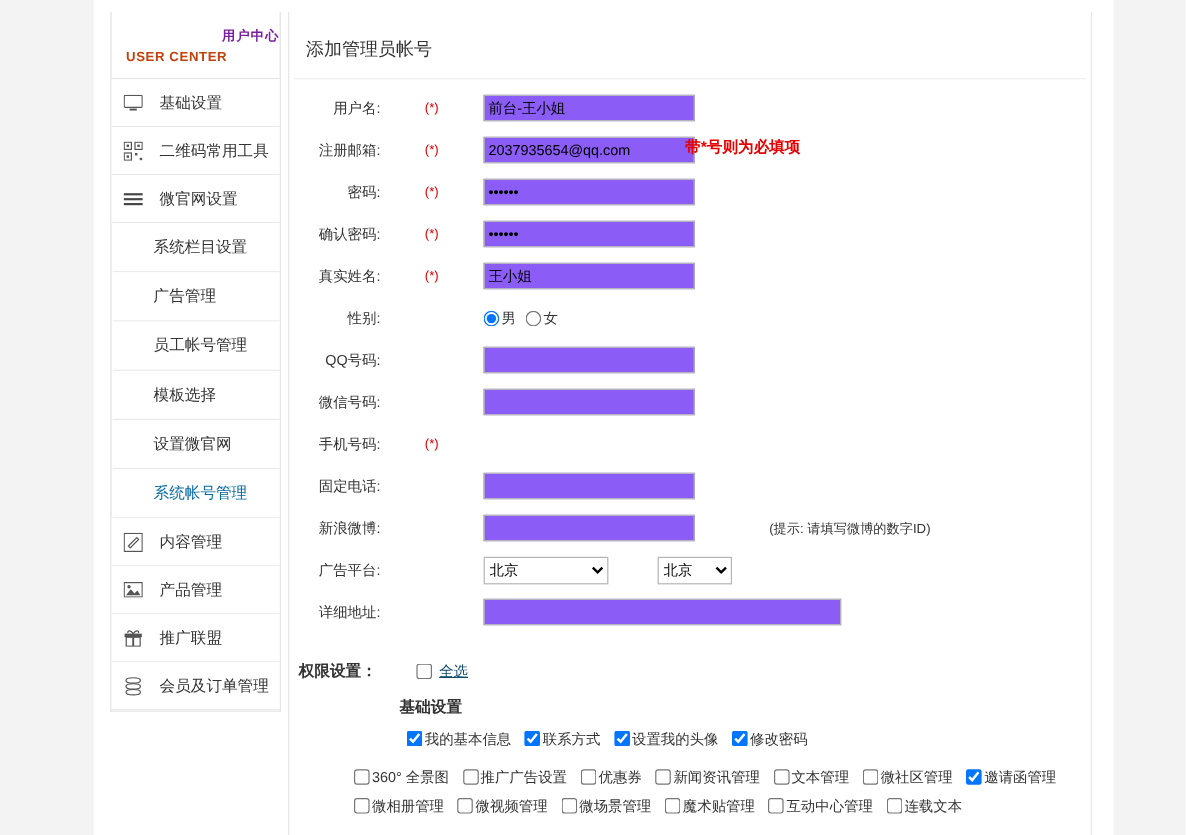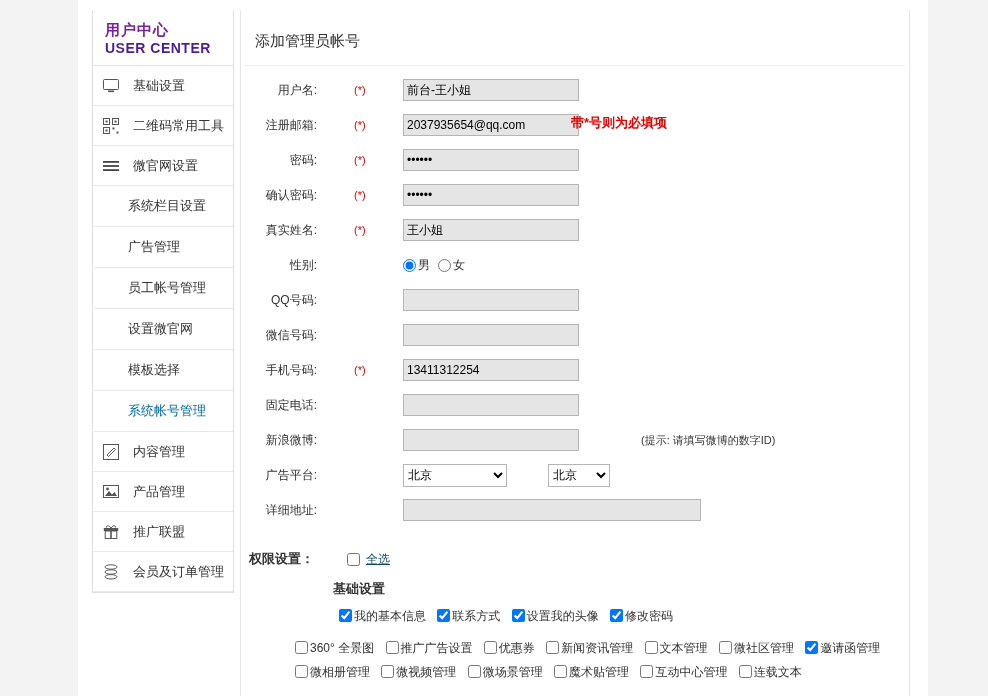--- a/index.html
+++ b/index.html
@@ -37,30 +37,31 @@
     width: 140px;
     background: #fff;
     border: 1px solid #e0e0e0;
     border-top: none;
   }
   .sidebar-header {
     padding: 10px 0 8px 12px;
     border-bottom: 1px solid #e3e3e3;
   }
   .sidebar-header .cn {
-    font-size: 15px;
+    font-size: 11px;
     font-weight: bold;
     color: #7b1fa2;
     letter-spacing: 1px;
     line-height: 20px;
+    text-align: right;
   }
   .sidebar-header .en {
-    font-size: 14px;
+    font-size: 11px;
     font-weight: bold;
-    color: #4c1d95;
+    color: #c2410c;
     line-height: 17px;
     letter-spacing: 0.5px;
   }
   .nav-item {
     display: flex;
     align-items: center;
     height: 40px;
     border-bottom: 1px solid #e8e8e8;
     padding-left: 10px;
     box-sizing: border-box;
@@ -150,21 +151,21 @@
   input.tb {
     height: 22px;
     line-height: 22px;
     border: 1px solid #b5b5b5;
     font-size: 12px;
     padding: 0 3px;
     box-sizing: border-box;
     width: 176px;
     color: #000;
     font-family: "Liberation Sans", sans-serif;
-    background: #e5e5e5;
+    background: #8b5cf6;
   }
   input.tb.wide { width: 298px; }
   input.tb.weibo { width: 176px; }
   .hint {
     font-size: 11px;
     color: #333;
     padding-left: 5px;
     margin-left: 24px;
   }
   .radio-row {
@@ -287,22 +288,22 @@
             <rect x="0" y="9.2" width="16" height="1.8" fill="#444"></rect>
           </svg>
       </span>
       <span class="lbl">微官网设置</span>
     </div>
 
     <div class="sub-wrap">
       <div class="nav-sub">系统栏目设置</div>
       <div class="nav-sub">广告管理</div>
       <div class="nav-sub">员工帐号管理</div>
+      <div class="nav-sub">模板选择</div>
       <div class="nav-sub">设置微官网</div>
-      <div class="nav-sub">模板选择</div>
       <div class="nav-sub active">系统帐号管理</div>
     </div>
 
     <div class="nav-item">
       <span class="ico">
         <svg class="i" width="16" height="16" viewBox="0 0 16 16">
             <rect x="0.5" y="0.5" width="15" height="15" fill="none" stroke="#555"></rect>
             <path d="M4 11 L11 4 L12.5 5.5 L5.5 12.5 Z" fill="none" stroke="#555"></path>
           </svg>
       </span>
@@ -401,21 +402,20 @@
 
       <div class="frow">
         <div class="flabel">微信号码:</div>
         <div class="req"></div>
         <input class="tb" type="text" value="" style="">
       </div>
 
       <div class="frow">
         <div class="flabel">手机号码:</div>
         <div class="req">(*)</div>
-        <input class="tb" type="text" value="13411312254" style="">
       </div>
 
       <div class="frow">
         <div class="flabel">固定电话:</div>
         <div class="req"></div>
         <input class="tb" type="text" value="" style="">
       </div>
 
       <div class="frow">
         <div class="flabel">新浪微博:</div>

